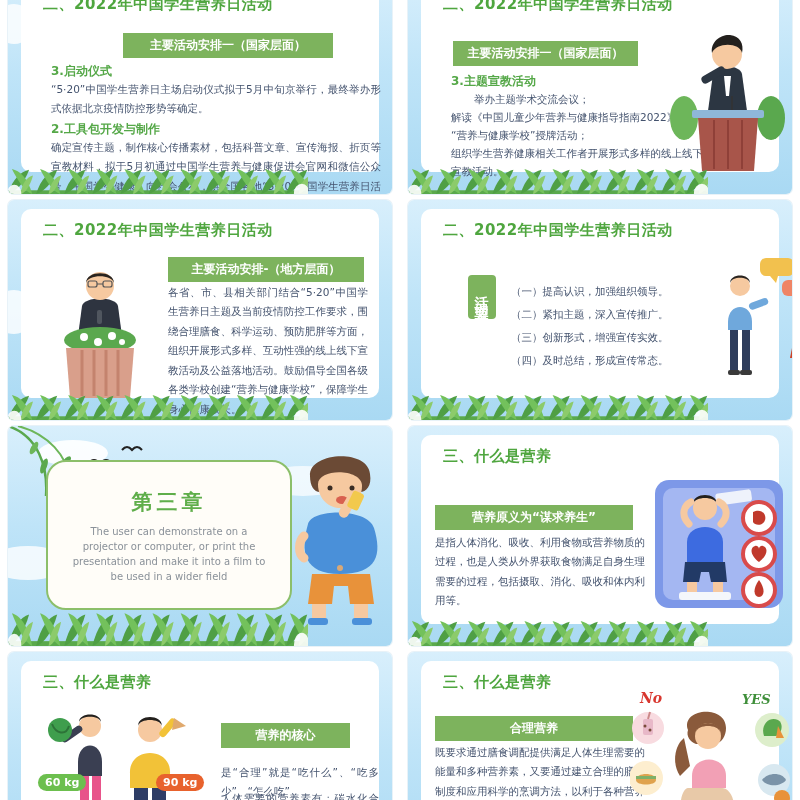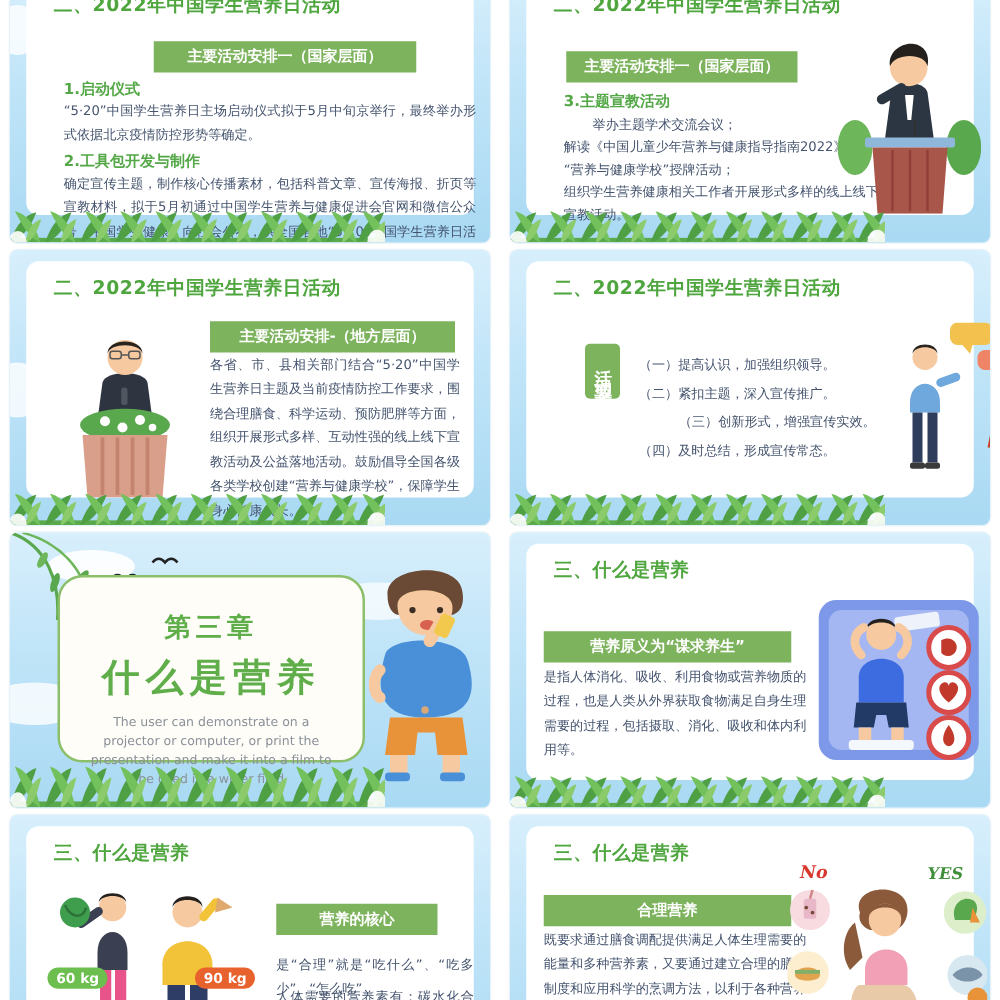--- a/index.html
+++ b/index.html
@@ -72,21 +72,21 @@
   </defs>
 </svg>
 
 <div class="page">
 
   <div class="slide" style="left:8px; top:-26px;">
     <div class="cloud" style="left:-14px; top:30px; width:40px; height:40px;"></div>
     <div class="card">
       <div class="stitle">二、2022年中国学生营养日活动</div>
       <div class="banner" style="left:102px; top:50px; width:210px;">主要活动安排一（国家层面）</div>
-      <div class="sub" style="left:30px; top:80px;">1.启动仪式</div>
+      <div class="sub" style="left:30px; top:80px;">3.启动仪式</div>
       <div class="para" style="left:30px; top:97px; width:330px;">“5·20”中国学生营养日主场启动仪式拟于5月中旬京举行，最终举办形式依据北京疫情防控形势等确定。</div>
       <div class="sub" style="left:30px; top:138px;text-align:center;">2.工具包开发与制作</div>
       <div class="para" style="left:30px; top:155px; width:330px;">确定宣传主题，制作核心传播素材，包括科普文章、宣传海报、折页等宣教材料，拟于5月初通过中国学生营养与健康促进会官网和微信公众号（中国学生健康）向社会公布，供全国各地“5·20”中国学生营养日活动参与单位下载使用。</div>
     </div>
     <svg class="grass">
         <use href="#grassband" width="100%" height="100%"></use>
       </svg>
   </div>
 
   <div class="slide" style="left:408px; top:-26px;">
@@ -151,21 +151,21 @@
         <use href="#grassband" width="100%" height="100%"></use>
       </svg>
   </div>
 
   <div class="slide" style="left:408px; top:200px;">
     <div class="card">
       <div class="stitle">二、2022年中国学生营养日活动</div>
       <div class="vbanner" style="left:47px; top:66px;">活动要求</div>
       <div class="line" style="left:90px; top:76px;">（一）提高认识，加强组织领导。</div>
       <div class="line" style="left:90px; top:99px;">（二）紧扣主题，深入宣传推广。</div>
-      <div class="line" style="left:90px; top:122px;margin-left:32px;">（三）创新形式，增强宣传实效。</div>
+      <div class="line" style="left:90px; top:122px;">（三）创新形式，增强宣传实效。</div>
       <div class="line" style="left:90px; top:145px;">（四）及时总结，形成宣传常态。</div>
     </div>
     <svg class="illu" style="left:310px; top:58px;" width="115" height="125" viewBox="0 0 115 125">
       <rect x="42" y="0" width="34" height="18" rx="6" fill="#f2c14e"></rect>
       <path d="M52,18 L58,25 L60,18Z" fill="#f2c14e"></path>
       <rect x="64" y="22" width="34" height="16" rx="6" fill="#ef8566"></rect>
       <path d="M74,38 L80,44 L82,38Z" fill="#ef8566"></path>
       <circle cx="22" cy="28" r="10" fill="#f6c9a0"></circle>
       <path d="M12,25 C12,15 32,15 32,25 C30,18 14,18 12,25Z" fill="#2a241f"></path>
       <path d="M10,64 C10,44 34,44 34,64 L34,72 L10,72Z" fill="#6fa8dc"></path>
@@ -200,21 +200,20 @@
       <ellipse cx="44" cy="58" rx="3" ry="8" fill="#6db65a" transform="rotate(15 44 58)"></ellipse>
       <ellipse cx="58" cy="36" rx="3" ry="7" fill="#5aa84e" transform="rotate(40 58 36)"></ellipse>
       <ellipse cx="26" cy="22" rx="3" ry="7" fill="#6db65a" transform="rotate(30 26 22)"></ellipse>
     </svg>
     <svg class="illu" style="left:78px; top:16px;" width="60" height="30" viewBox="0 0 60 30">
       <path d="M2,22 Q8,14 14,22 Q20,14 26,22" stroke="#222" stroke-width="2" fill="none"></path>
       <path d="M36,8 Q41,2 46,8 Q51,2 56,8" stroke="#222" stroke-width="2" fill="none"></path>
     </svg>
     <div class="chapter-card">
       <div class="chapter-no">第三章</div>
-      <div class="chapter-title">什么是营养</div>
       <div class="chapter-sub">The user can demonstrate on a projector or computer, or print the presentation and make it into a film to be used in a wider field</div>
     </div>
     <svg class="illu" style="left:282px; top:20px; z-index:6;" width="100" height="180" viewBox="0 0 100 180">
       <path d="M20,30 C18,6 78,2 80,28 C82,40 76,46 70,46 L30,46 C24,46 20,40 20,30Z" fill="#6b4a35"></path>
       <path d="M28,38 C28,22 72,22 72,40 C72,54 60,62 50,62 C40,62 28,54 28,38Z" fill="#f6c9a0"></path>
       <circle cx="40" cy="42" r="2.5" fill="#3a2d24"></circle>
         <circle cx="62" cy="42" r="2.5" fill="#3a2d24"></circle>
       <ellipse cx="52" cy="54" rx="6" ry="4" fill="#d8604f"></ellipse>
       <path d="M18,78 C22,62 78,62 84,82 C92,108 88,128 50,128 C14,128 10,106 18,78Z" fill="#4a90d9"></path>
       <rect x="60" y="46" width="10" height="26" rx="5" fill="#f6c9a0" transform="rotate(30 60 46)"></rect>

